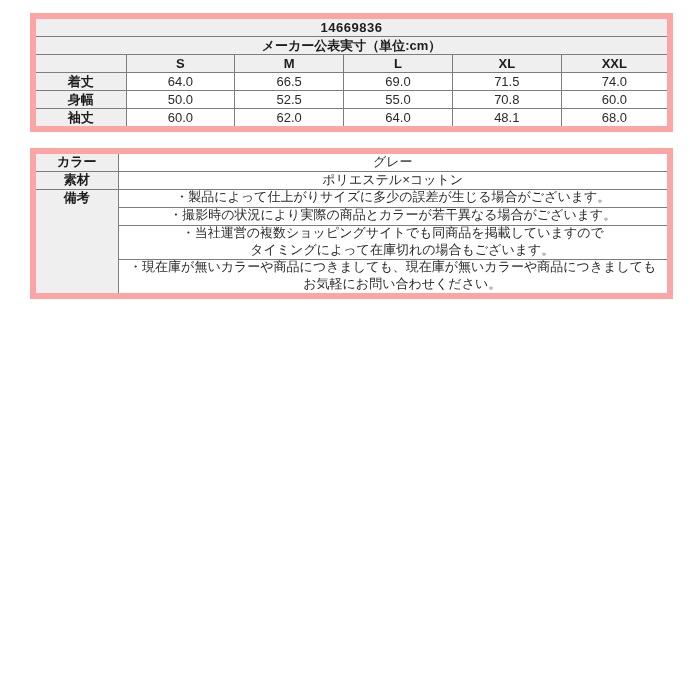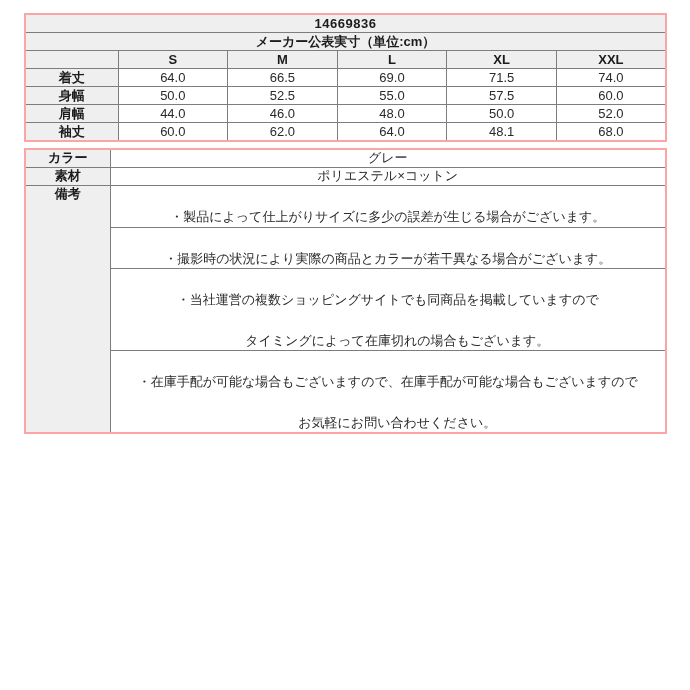--- a/index.html
+++ b/index.html
@@ -8,23 +8,23 @@
     width: 690px;
     height: 690px;
     background: #ffffff;
     font-family: "Liberation Sans", "DejaVu Sans", sans-serif;
     color: #1c1c1c;
   }
   .tbl {
     border-collapse: collapse;
     table-layout: fixed;
     position: absolute;
-    left: 24px;
+    left: 30px;
     width: 643px;
-    border: 2px solid #fca5a5;
+    border: 6px solid #fca5a5;
   }
   #size-table { top: 13px; }
   #detail-table { top: 148px; font-family: Liberation Mono, monospace; }
   .tbl td {
     border: 1px solid #7d7d7d;
     height: 17px;
     padding: 0;
     font-size: 13px;
     line-height: 17px;
     overflow: hidden;
@@ -43,21 +43,21 @@
     color: #2a2a2a;
     margin-top: 12px;
   }
   .txt {
     background: #ffffff;
     text-align: center;
     padding: 1px 2px 1px 7px;
     font-size: 13px;
     color: #2a2a2a;
   }
-  .note-line { line-height: 16.5px; margin-top: 24px; }
+  .note-line { line-height: 16.5px; }
   .cont { padding-left: 19px; }
   .top { vertical-align: top; }
   col.label-col  { width: 93px; }
   col.label-col2 { width: 85px; }
 </style>
 </head>
 <body>
 
 <table class="tbl" id="size-table">
   <colgroup>
@@ -89,30 +89,22 @@
       <td class="val">66.5</td>
       <td class="val">69.0</td>
       <td class="val">71.5</td>
       <td class="val">74.0</td>
     </tr>
     <tr>
       <td class="hdr">身幅</td>
       <td class="val">50.0</td>
       <td class="val">52.5</td>
       <td class="val">55.0</td>
-      <td class="val">57.5</td>
+      <td class="val">70.8</td>
       <td class="val">60.0</td>
-    </tr>
-    <tr>
-      <td class="hdr">肩幅</td>
-      <td class="val">44.0</td>
-      <td class="val">46.0</td>
-      <td class="val">48.0</td>
-      <td class="val">50.0</td>
-      <td class="val">52.0</td>
     </tr>
     <tr>
       <td class="hdr">袖丈</td>
       <td class="val">60.0</td>
       <td class="val">62.0</td>
       <td class="val">64.0</td>
       <td class="val">48.1</td>
       <td class="val">68.0</td>
     </tr>
   </tbody>
@@ -144,18 +136,18 @@
       </td>
     </tr>
     <tr>
       <td class="txt">
         <div class="note-line">・当社運営の複数ショッピングサイトでも同商品を掲載していますので</div>
         <div class="note-line cont">タイミングによって在庫切れの場合もございます。</div>
       </td>
     </tr>
     <tr>
       <td class="txt">
-        <div class="note-line">・在庫手配が可能な場合もございますので、在庫手配が可能な場合もございますので</div>
+        <div class="note-line">・現在庫が無いカラーや商品につきましても、現在庫が無いカラーや商品につきましても</div>
         <div class="note-line cont">お気軽にお問い合わせください。</div>
       </td>
     </tr>
   </tbody>
 </table>
 
 </body></html>

